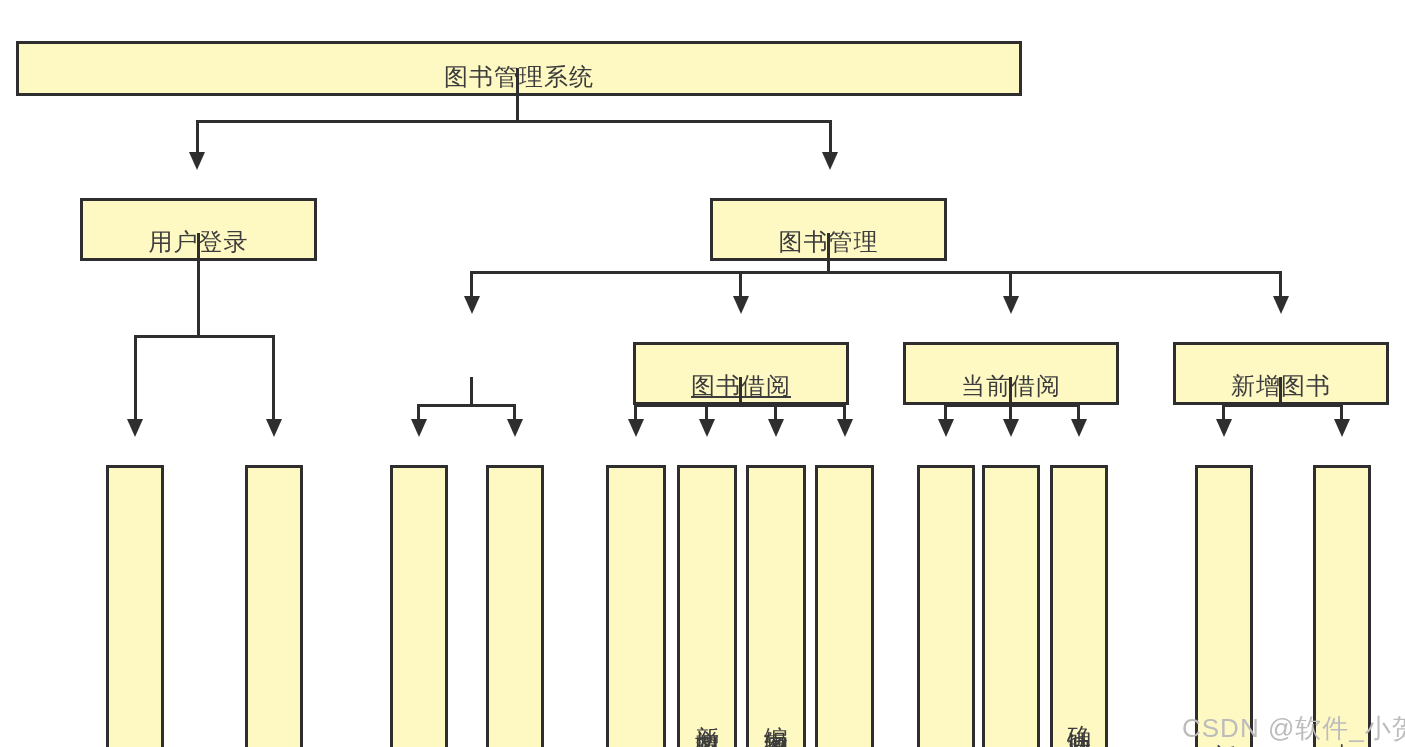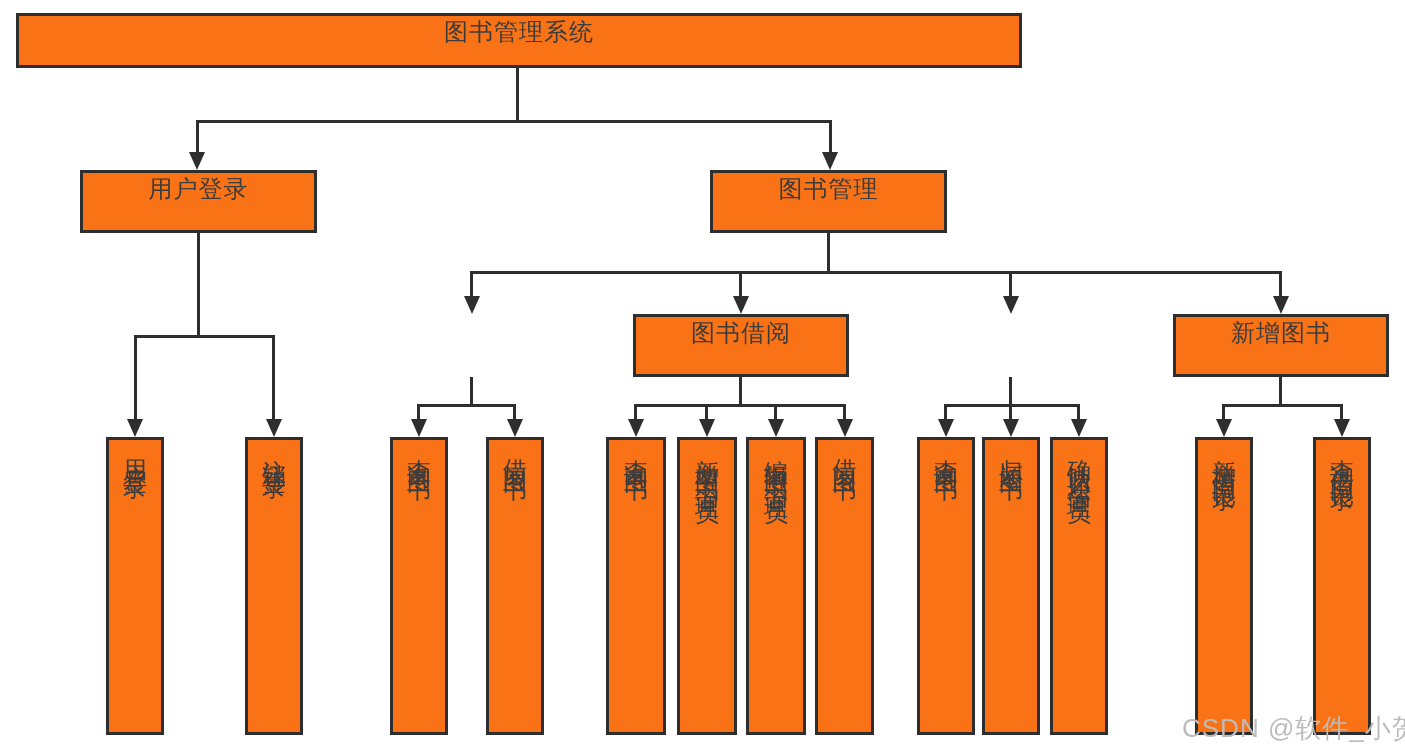--- a/index.html
+++ b/index.html
@@ -14,24 +14,25 @@
     width:1405px;height:747px;
     background:var(--bg);
     font-family:"Liberation Sans", sans-serif;
     color:var(--text);
     overflow:hidden;
   }
   .box{
     position:absolute;
     box-sizing:border-box;
     border:3px solid var(--line);
-    background:#f97316;
+    background:#fef9c3;
     display:flex;
-    align-items:flex-start;
+    align-items:flex-end;
     justify-content:center;
+    margin-top:28px;
   }
   .hlabel{
     font-size:24px;
     letter-spacing:1px;
     color:var(--text);
     white-space:nowrap;
   }
   .vtext{
     writing-mode:vertical-rl;
     text-orientation:mixed;
@@ -92,22 +93,25 @@
   <div class="hline" style="left:470px;top:271px;width:812px;"></div>
   <div class="vline" style="left:470px;top:271px;height:28px;"></div>
   <div class="arrow" style="left:464px;top:296px;"></div>
   <div class="vline" style="left:739px;top:271px;height:28px;"></div>
   <div class="arrow" style="left:733px;top:296px;"></div>
   <div class="vline" style="left:1009px;top:271px;height:28px;"></div>
   <div class="arrow" style="left:1003px;top:296px;"></div>
   <div class="vline" style="left:1279px;top:271px;height:28px;"></div>
   <div class="arrow" style="left:1273px;top:296px;"></div>
 
-  <div class="box" style="left:633px;top:314px;width:216px;height:63px;">
+  <div class="box" style="left:633px;top:314px;width:216px;height:63px;text-decoration:underline;">
     <span class="hlabel">图书借阅</span>
+  </div>
+  <div class="box" style="left:903px;top:314px;width:216px;height:63px;">
+    <span class="hlabel">当前借阅</span>
   </div>
   <div class="box" style="left:1173px;top:314px;width:216px;height:63px;">
     <span class="hlabel">新增图书</span>
   </div>
 
   <div class="vline" style="left:470px;top:377px;height:29px;"></div>
   <div class="hline" style="left:417px;top:404px;width:98px;"></div>
   <div class="vline" style="left:417px;top:404px;height:17px;"></div>
   <div class="arrow" style="left:411px;top:419px;"></div>
   <div class="vline" style="left:513px;top:404px;height:17px;"></div>

